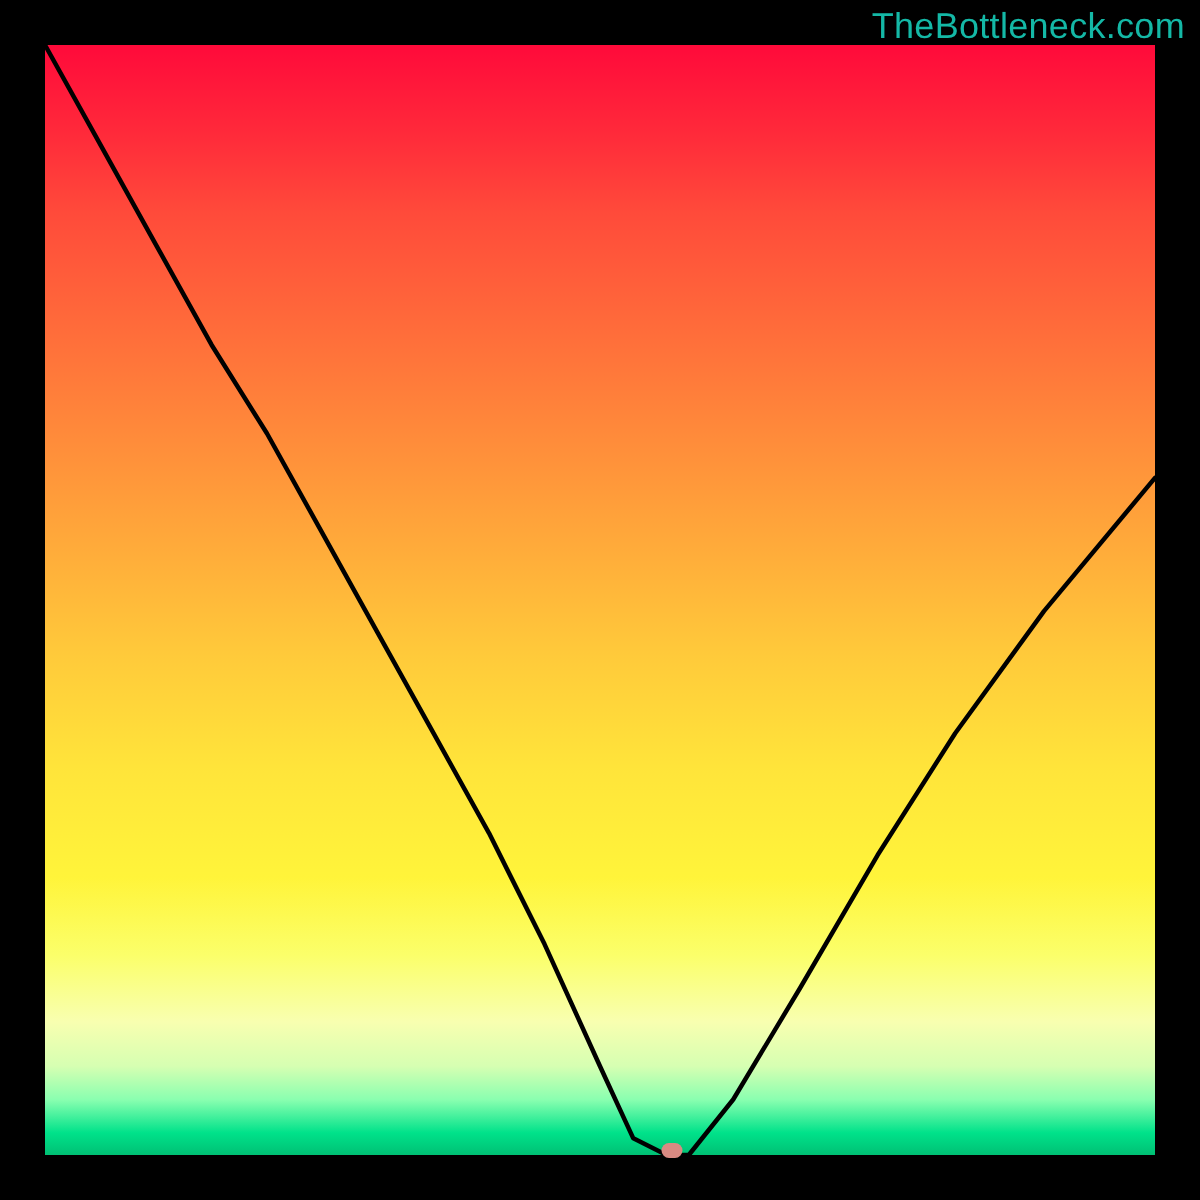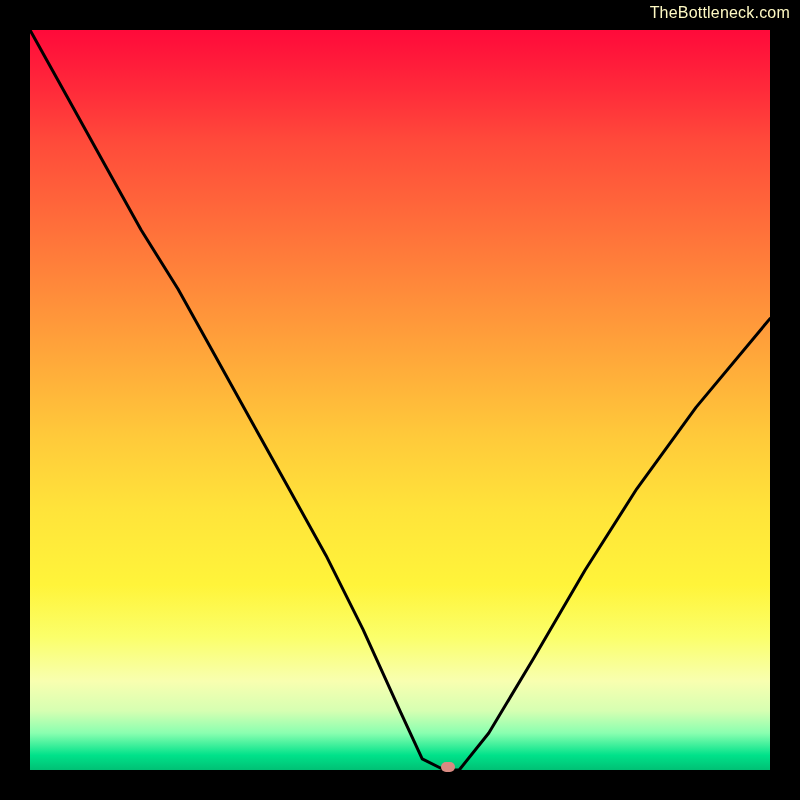--- a/index.html
+++ b/index.html
@@ -13,21 +13,21 @@
   #ffca3a 55%,
   #ffe43a 65%,
   #fff43a 75%,
   #fbff6a 82%,
   #f8ffb0 88%,
   #d6ffb2 92%,
   #8affb0 95%,
   #00e28a 98%,
   #00c074 100%)}
 svg.curve{position:absolute;left:30px;top:30px;width:740px;height:740px;overflow:visible}
-.wm{position:absolute;top:4px;right:10px;color:#fef9c3;font-size:16px;letter-spacing:.2px}
+.wm{position:absolute;top:4px;right:10px;color:#14b8a6;font-size:24px;letter-spacing:.2px}
 .dot{position:absolute;width:14px;height:10px;border-radius:5px;background:#d98a82;transform:translate(-50%,-50%)}
 </style>
 </head>
 <body>
 
 <div class="frame"></div>
 
 <svg class="curve" viewBox="0 0 740 740">
   <path id="curvePath" d="M0.0 0.0 L37.0 66.6 L74.0 133.2 L111.0 199.8 L148.0 259.0 L185.0 325.6 L222.0 392.2 L259.0 458.8 L296.0 525.4 L333.0 599.4 L370.0 680.8 L392.2 728.9 L414.4 740.0 L429.2 740.0 L458.8 703.0 L503.2 629.0 L555.0 540.2 L606.8 458.8 L666.0 377.4 L740.0 288.6 " fill="none" stroke="#000" stroke-width="3" stroke-linejoin="round" stroke-linecap="round"></path>
 </svg>

